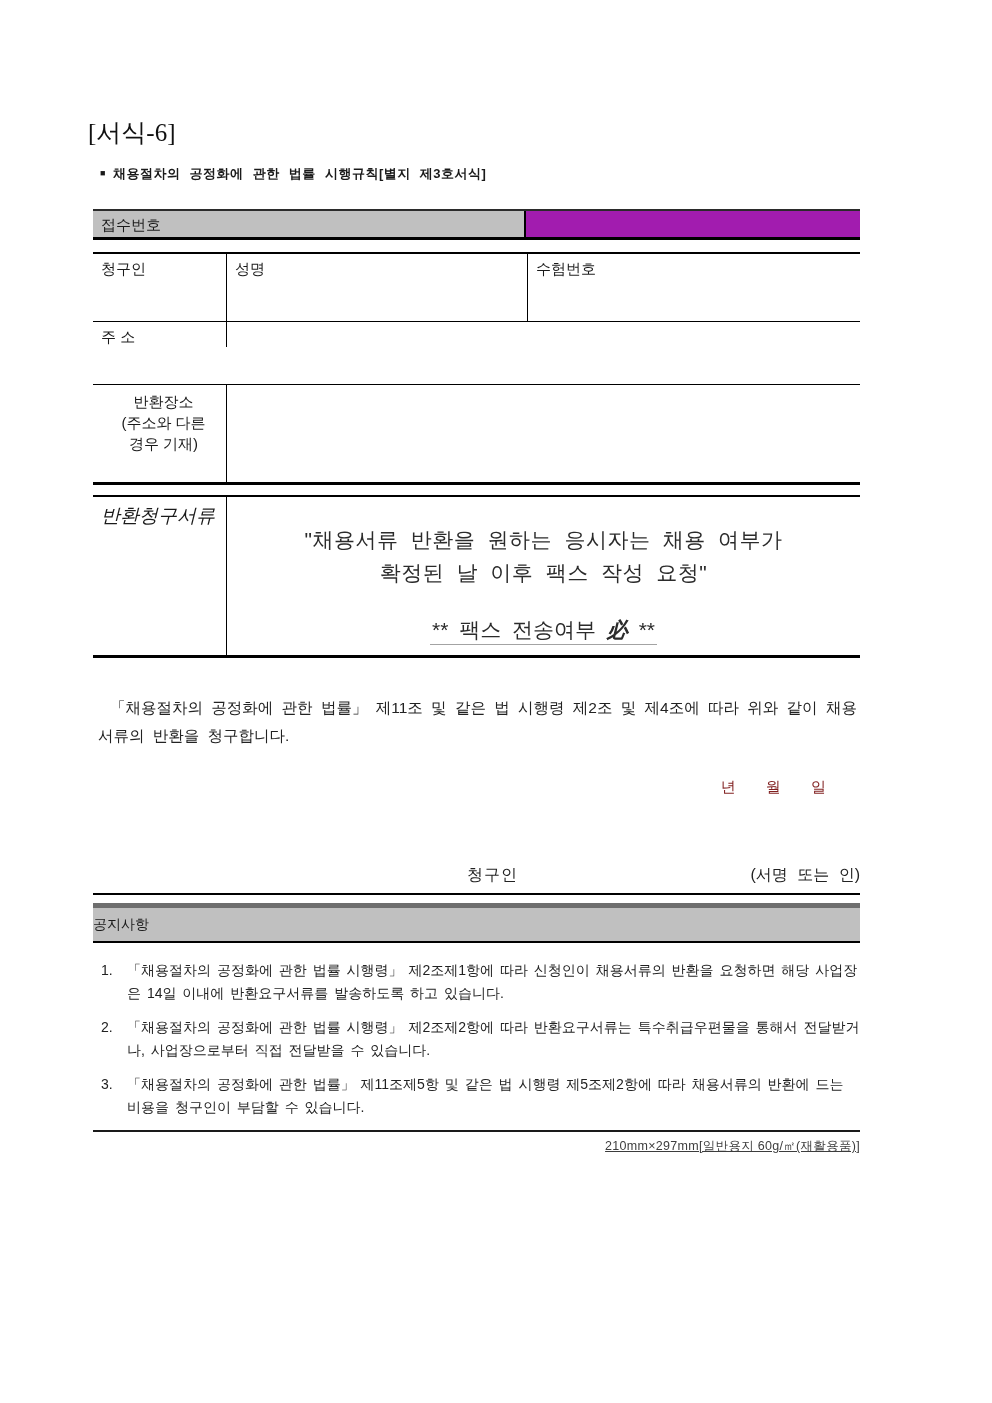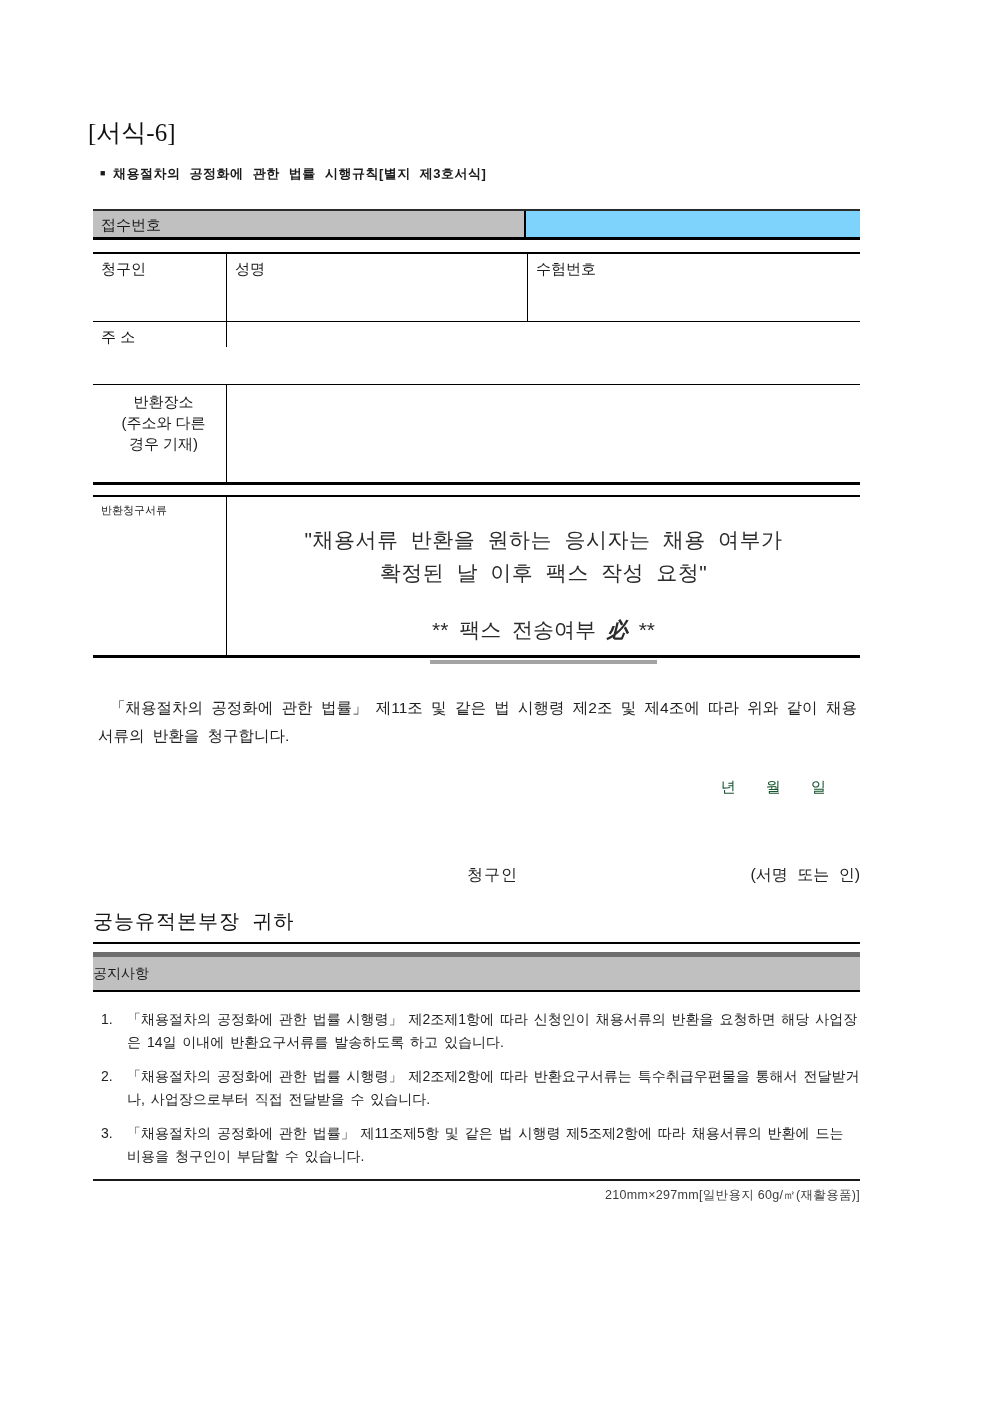--- a/index.html
+++ b/index.html
@@ -31,21 +31,21 @@
     margin-top:42px; text-align:center;
     font-size:27px; font-weight:bold;
     letter-spacing:3px; word-spacing:14px;
     color:#111;
   }
 
   
   .receipt-table {
     margin-top:26px; height:31px;
     border-top:2px solid #2b2b2b; border-bottom:3px solid #000;
-    display:flex; background:#7dd3fc;
+    display:flex; background:#a21caf;
   }
   .receipt-cell {
     background:#c0c0c0; height:100%;
     font-size:15px; padding:5px 0 0 8px;
   }
   .receipt-cell.left { width:433px; border-right:2px solid #000; }
   .receipt-cell.right { flex:1; margin-left:4px; }
 
   
   .applicant-table { margin-top:12px; border-top:2px solid #000; border-bottom:3px solid #000; }
@@ -59,35 +59,35 @@
   .a-col2 { width:301px; border-right:1px solid #000; }
   .a-col3 { flex:1; }
   .a-wide { flex:1; }
   .return-place-label div { line-height:21px;text-align:center; }
 
   
   .docs-table {
     margin-top:10px; border-top:2px solid #000; border-bottom:3px solid #000;
     display:flex; height:163px;
   }
-  .docs-label { width:134px; border-right:1px solid #000; font-size:11px; padding:6px 0 0 8px; }
+  .docs-label { width:134px; border-right:1px solid #000; font-size:19px; padding:6px 0 0 8px;font-style:italic; }
   .docs-body { flex:1; text-align:center; padding-top:26px; color:#2b2b2b; }
   .quote-line { font-size:21px; line-height:33px; letter-spacing:0.5px; word-spacing:6px; }
   .fax-line { margin-top:27px; font-size:21px; white-space:pre; display:inline-block;
-              border-bottom:4px solid #a3a3a3; padding:0 2px 16px 2px; word-spacing:5px; }
+              border-bottom:1px solid #a3a3a3; padding:0 2px 0 2px; word-spacing:5px; }
   .fax-char { font-style:italic; font-family:"Liberation Serif", serif; font-weight:bold; }
 
   .declaration {
     margin-top:36px; padding-left:5px; text-indent:12px;
     font-size:15.5px; line-height:28px; word-spacing:4px; color:#222;
   }
 
   .date-line {
     margin-top:28px; text-align:right; padding-right:34px;
-    font-size:15px; word-spacing:26px; color:#14532d;
+    font-size:15px; word-spacing:26px; color:#7f1d1d;
   }
 
   .signature-row { margin-top:68px; display:flex; font-size:16px; color:#222; }
   .sig-claimant { margin-left:374px; letter-spacing:1px; }
   .sig-seal { margin-left:auto; word-spacing:5px; }
 
   .addressee { margin-top:22px; font-size:20px; letter-spacing:1px; word-spacing:6px; color:#111; }
 
   .rule-thin { margin-top:7px; height:2px; background:#000; }
 
@@ -100,21 +100,21 @@
     display:flex; align-items:center; 
     font-size:14px; color:#1a1a1a;
   }
 
   .notice-list { margin-top:16px; padding-left:8px; }
   .notice-item { display:flex; margin-bottom:11px; font-size:14px; line-height:23px; color:#222; }
   .notice-no { width:26px; flex:none; }
   .notice-text { flex:1; word-spacing:2px; }
 
   .rule-footer { margin-top:8px; height:2px; background:#1a1a1a; }
-  .footer-note { margin-top:6px; text-align:right; font-size:12.5px; color:#3d3d3d; letter-spacing:0.3px; }
+  .footer-note { margin-top:6px; text-align:right; font-size:12.5px; color:#3d3d3d; letter-spacing:0.3px;text-decoration:underline; }
 </style>
 </head>
 <body>
 
 <div class="page">
 
   <div class="form-code">[서식-6]</div>
 
   <div class="subtitle-line">
     <span class="bullet-square">■</span>
@@ -173,21 +173,20 @@
 
     <p class="declaration">「채용절차의 공정화에 관한 법률」  제11조 및 같은 법 시행령 제2조 및 제4조에 따라 위와 같이 채용서류의 반환을 청구합니다.</p>
 
     <div class="date-line">년 월 일</div>
 
     <div class="signature-row">
       <span class="sig-claimant">청구인</span>
       <span class="sig-seal">(서명 또는 인)</span>
     </div>
 
-    <div class="addressee">궁능유적본부장 귀하</div>
 
     <div class="rule-thin"></div>
 
     <div class="notice-bar">
       <span>공지사항</span>
     </div>
 
     <div class="notice-list">
       <div class="notice-item">
         <span class="notice-no">1.</span>

